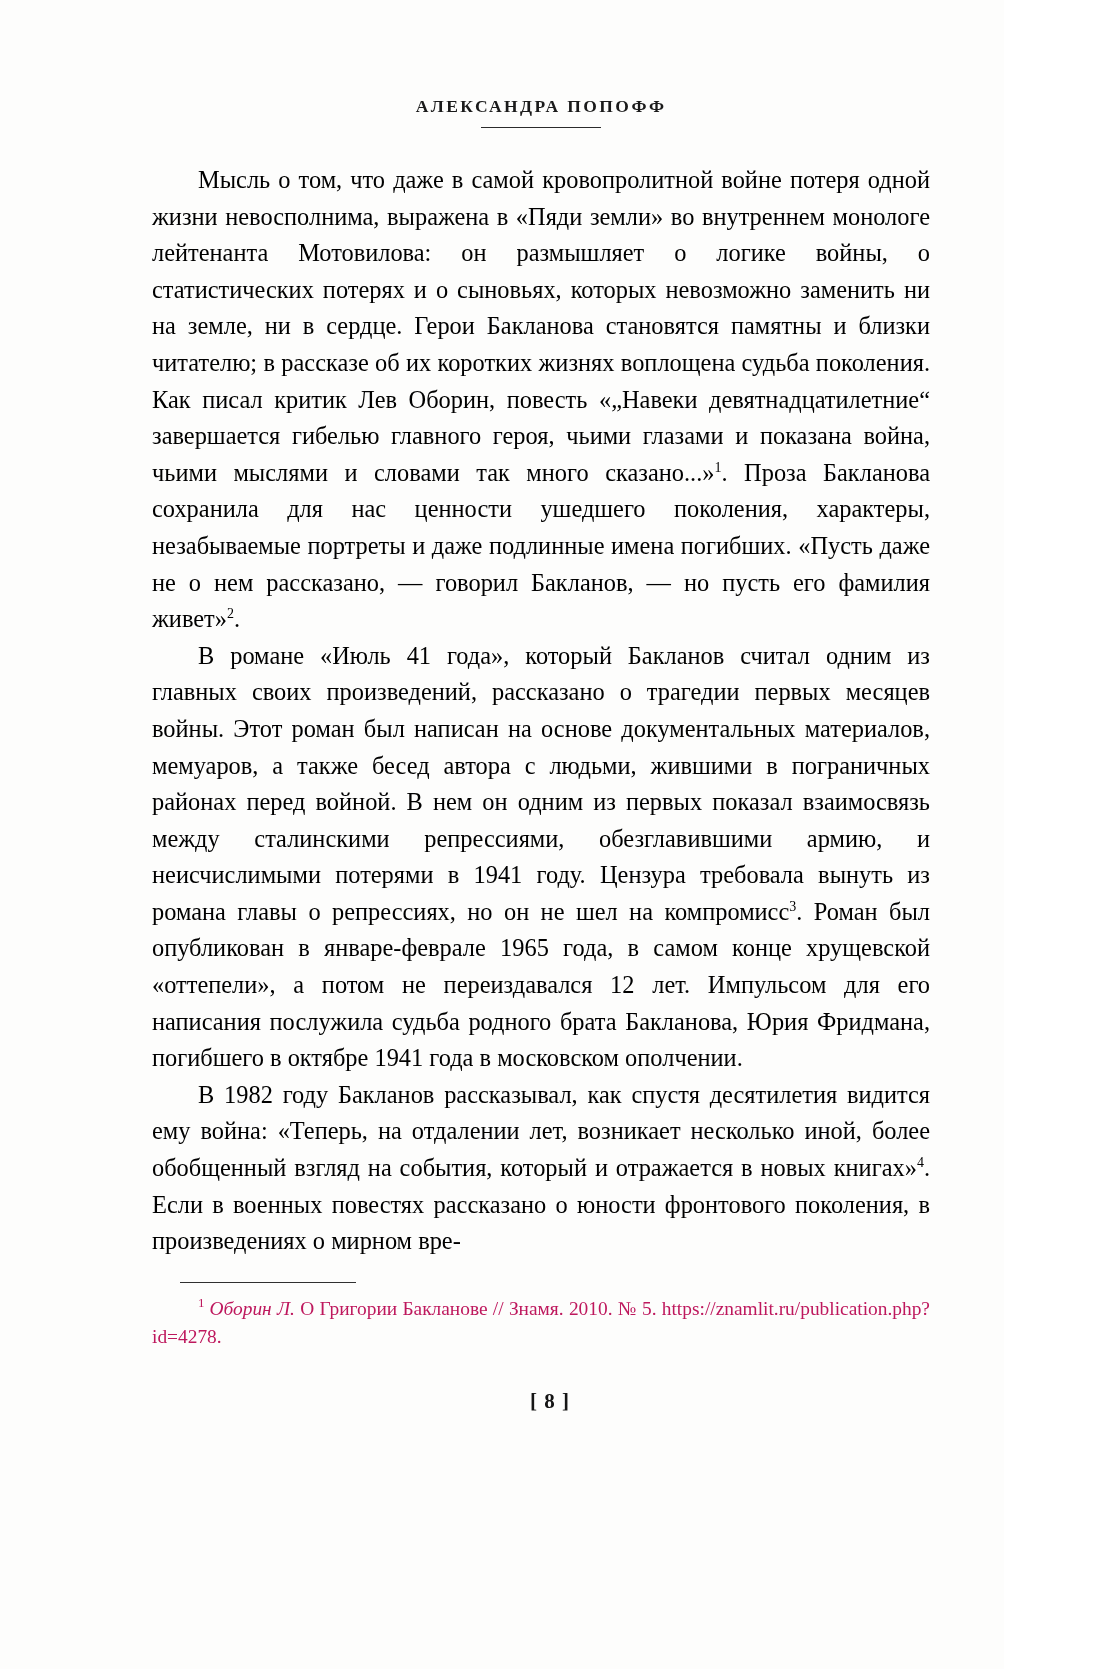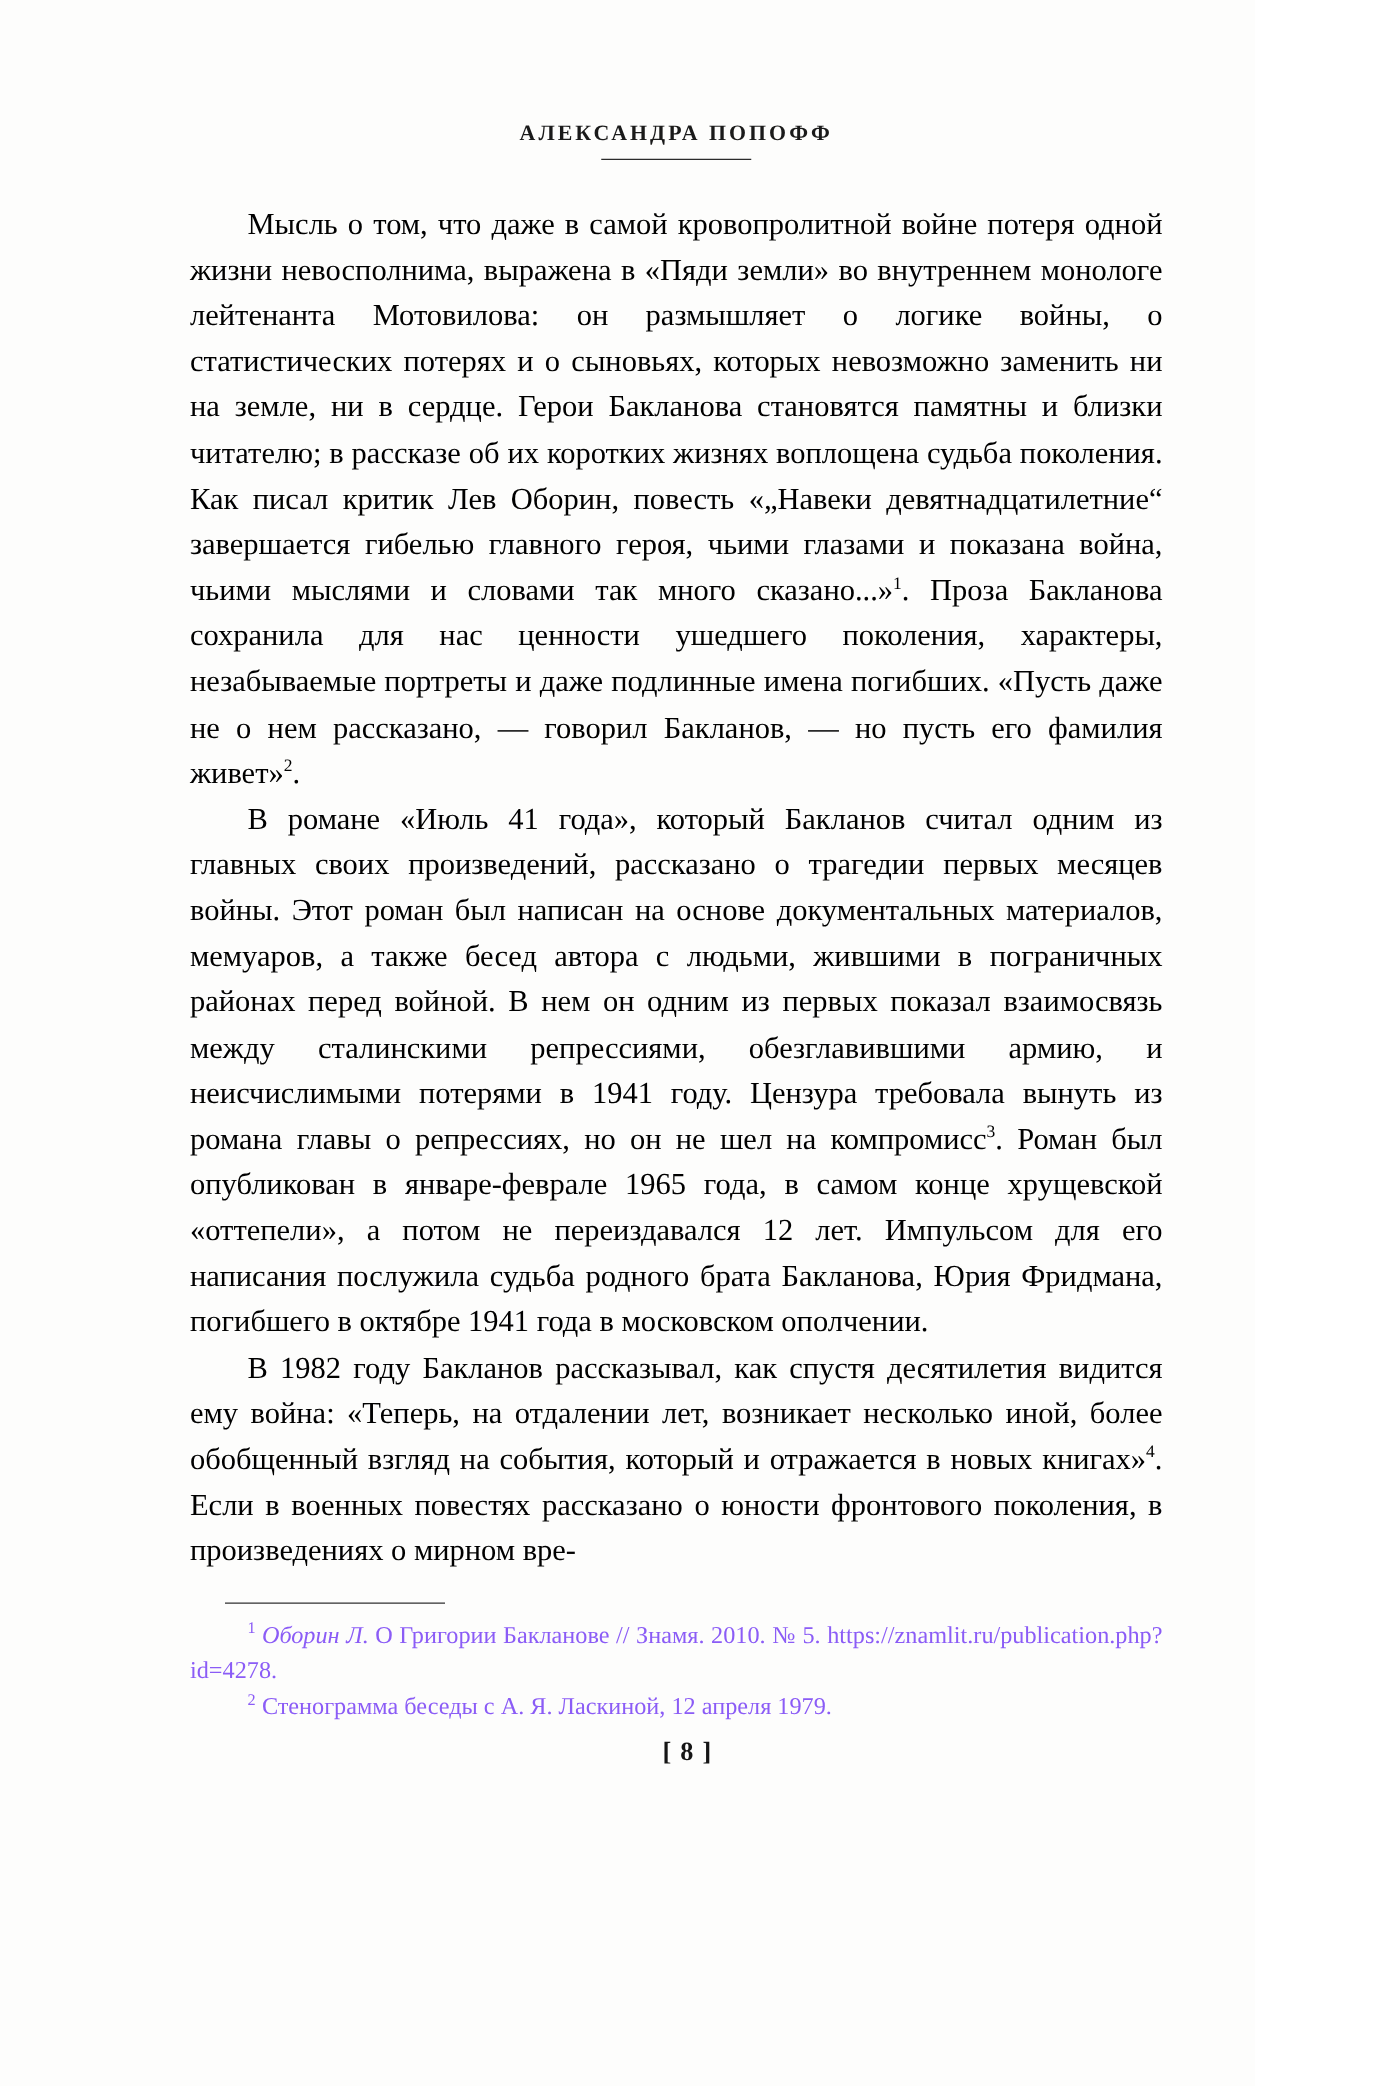--- a/index.html
+++ b/index.html
@@ -65,21 +65,21 @@
   .notes-rule {
     width: 176px;
     height: 1px;
     background: #303030;
     margin: 22px 0 12px 28px;
   }
   .footnotes {
     font-size: 19.4px;
     line-height: 28.6px;
     text-align: justify;
-    color: #8b5cf6;
+    color: #be185d;
   }
   .footnotes .fnote {
     margin: 0;
     text-indent: 46px;
   }
   .footnotes .marker {
     font-size: 13px;
     vertical-align: super;
     line-height: 0;
     margin-right: 5px;
@@ -118,21 +118,20 @@
       <p><span>В 1982 году Бакланов рассказывал, как спустя десятилетия видится ему война: «Теперь, на отдалении лет, возникает несколько иной, более обобщенный взгляд на события, который и отражается в новых книгах»</span><sup class="fn">4</sup><span>. Если в военных повестях рассказано о юности фронтового поколения, в произведениях о мирном вре-</span></p>
 
     </div>
 
     <div class="notes-rule"></div>
 
     <div class="footnotes">
 
       <p class="fnote"><span class="marker">1</span><i>Оборин Л.</i><span> О Григории Бакланове // Знамя. 2010. № 5. https://znamlit.ru/publication.php?id=4278.</span></p>
 
-      <p class="fnote"><span class="marker">2</span><span>Стенограмма беседы с А. Я. Ласкиной, 12 апреля 1979.</span></p>
 
 
 
     </div>
 
   </div>
 
   <div class="folio">[ 8 ]</div>
 
 </div>

